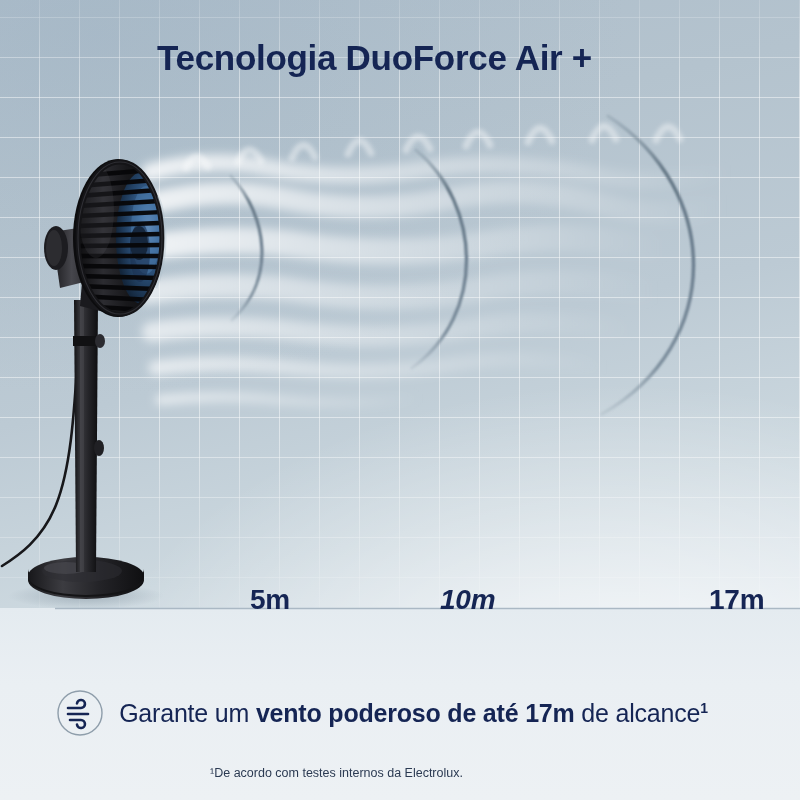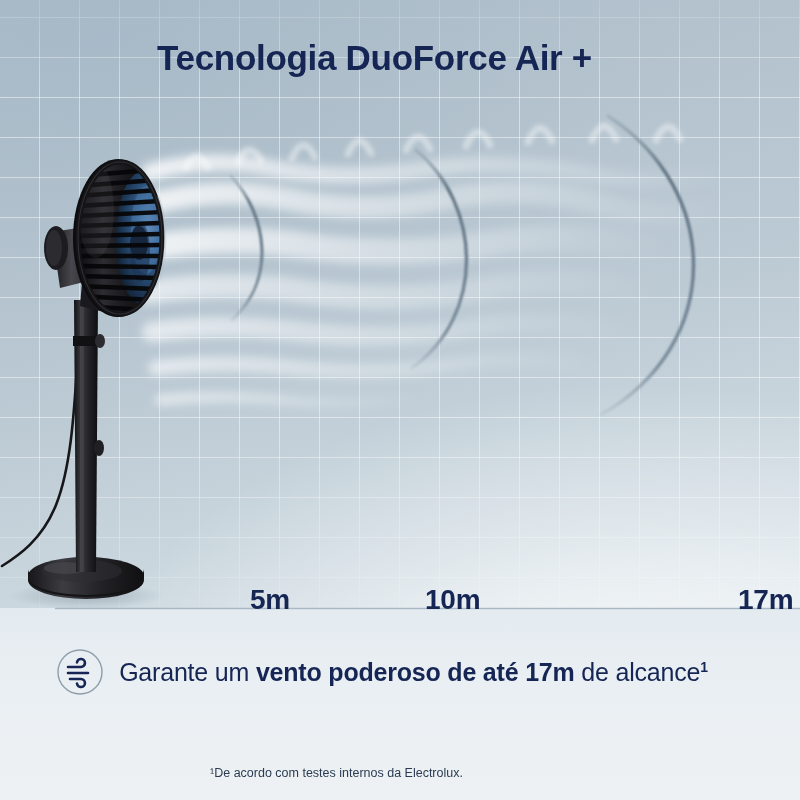--- a/index.html
+++ b/index.html
@@ -54,26 +54,26 @@
   }
 
   
   .marker {
     position:absolute;
     font-size:28px; font-weight:bold;
     color:#152554;
     letter-spacing:-0.2px;
   }
   #marker-0 { left:250px; top:584px; }
-  #marker-1 { left:425px; top:584px; }
-  #marker-2 { left:738px; top:584px; }
+  #marker-1 { left:440px; top:584px;font-style:italic; }
+  #marker-2 { left:709px; top:584px; }
 
   
   .caption-row {
-    position:absolute; left:0; top:648px; width:764px;
+    position:absolute; left:0; top:689px; width:764px;
     display:flex; align-items:center; justify-content:center; gap:15px;
   }
   .wind-badge { flex:0 0 auto; width:48px; height:48px; }
   .caption-text {
     font-size:25px; color:#152554;
     letter-spacing:-0.2px; white-space:nowrap;
   }
   .caption-text .b { font-weight:bold; }
   .caption-text .sup { font-size:14px; vertical-align:super; font-weight:bold; }
 

